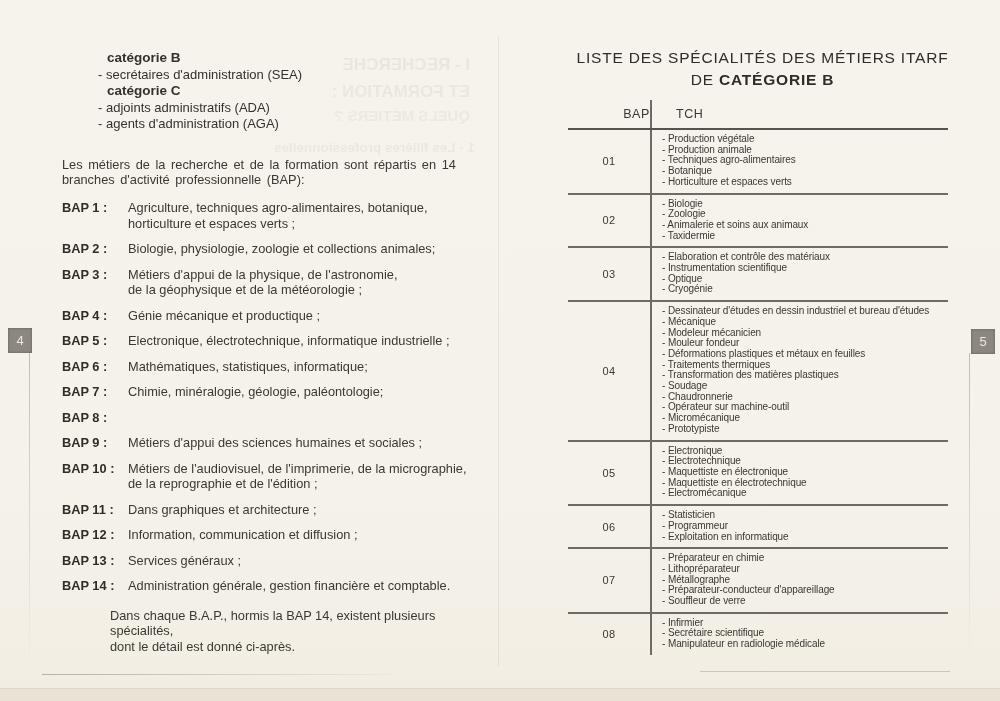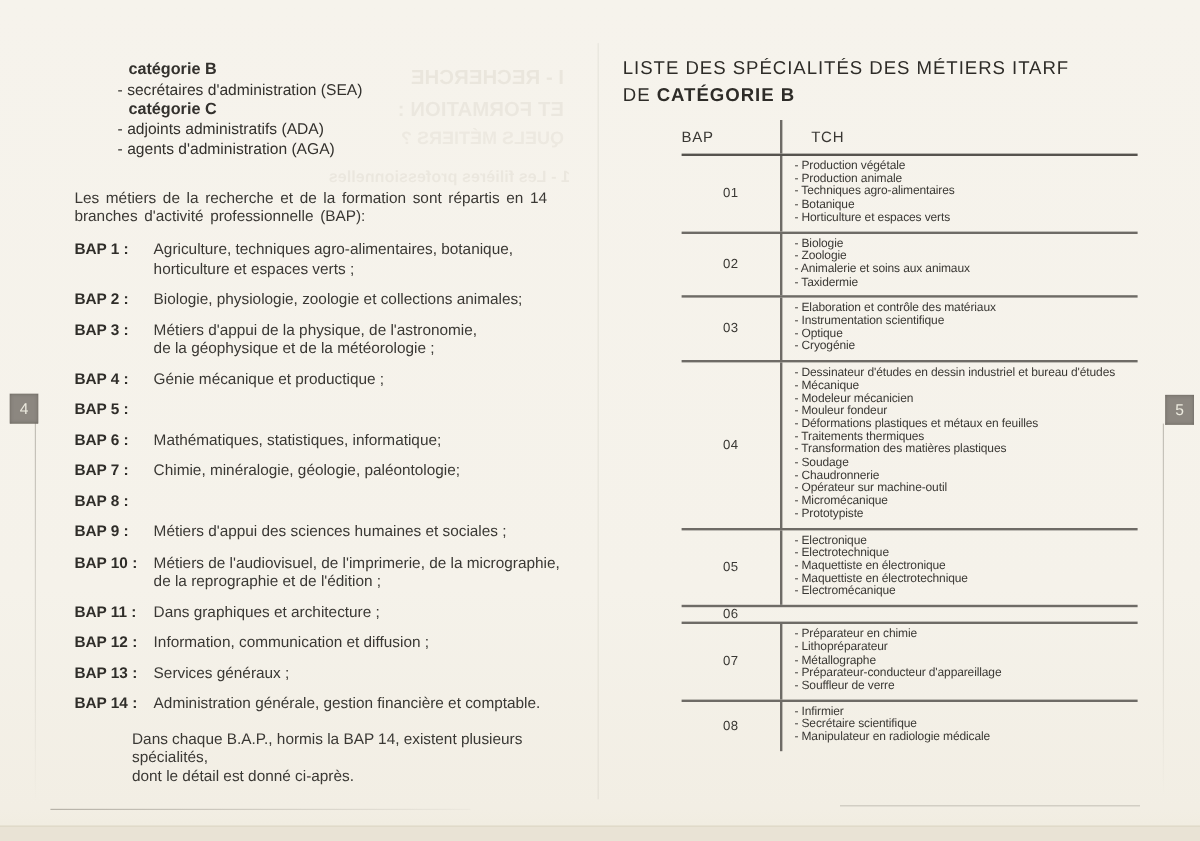--- a/index.html
+++ b/index.html
@@ -14,27 +14,27 @@
   .categories { margin-left:36px; font-size:13px; line-height:16.5px; color:#33312d; }
   .cat-title { font-weight:700; padding-left:9px; font-size:13.5px; }
   .cat-items { white-space:pre-line; }
   .intro { margin-top:24px; font-size:12.8px; line-height:15.5px; white-space:pre-line; word-spacing:2px; }
   .bap-list { margin-top:0; }
   .bap-row { display:flex; margin-bottom:10px; font-size:12.8px; line-height:15.5px; }
   .bap-label { width:66px; flex:none; font-weight:700; color:#2f2d29; }
   .bap-desc { white-space:pre-line; }
   .page-footer { margin-top:14px; font-size:12.8px; line-height:15.5px; white-space:pre-line;margin-left:48px; }
   
-  #right-title { position:absolute; left:519px; top:49px; width:405px; text-align:left; color:#2e2c28; }
+  #right-title { position:absolute; left:560px; top:49px; width:405px; text-align:center; color:#2e2c28; }
   #right-title .t1 { font-size:15.5px; letter-spacing:0.8px; font-weight:400; white-space:nowrap; }
   #right-title .t2 { font-size:15.5px; letter-spacing:0.8px; margin-top:4px; font-weight:400; }
   #right-title .t2 b { font-weight:700; }
   #spec-table { position:absolute; left:568px; top:100px; width:380px; font-size:10px; letter-spacing:-0.1px; color:#3a3834; }
   .thead { display:flex; height:28px; align-items:center; border-bottom:2px solid #56534e; font-size:12.5px; letter-spacing:0.6px; color:#3a3834; }
-  .th-bap { width:82px; flex:none; text-align:left; }
+  .th-bap { width:82px; flex:none; text-align:right; }
   .th-tch { flex:1; border-left:2px solid #6e6b66; padding-left:24px; align-self:stretch; display:flex; align-items:center; }
   .trow { display:flex; }
   .trow + .trow { border-top:2px solid #6e6b66; }
   .td-bap { width:82px; flex:none; display:flex; align-items:center; justify-content:center; font-size:11px; letter-spacing:0.4px; }
   .td-tch { flex:1; border-left:2px solid #6e6b66; padding:4px 2px 5px 10px; white-space:pre-line; line-height:10.7px; }
   
   .page-tab { position:absolute; width:24px; height:25px; background:#8c8780; color:#eceade;
     display:flex; align-items:center; justify-content:center; font-size:13px; box-shadow:inset 0 0 3px rgba(60,55,48,.5); }
   #tab-left  { left:8px;  top:328px; }
   #tab-right { left:971px; top:329px; }
@@ -93,20 +93,21 @@
         <span class="bap-label">BAP 3 :</span>
         <span class="bap-desc">Métiers d'appui de la physique, de l'astronomie,
 de la géophysique et de la météorologie ;</span>
       </div>
         <div class="bap-row">
         <span class="bap-label">BAP 4 :</span>
         <span class="bap-desc">Génie mécanique et productique ;</span>
       </div>
         <div class="bap-row">
         <span class="bap-label">BAP 5 :</span>
+        <span class="bap-desc">Electronique, électrotechnique, informatique industrielle ;</span>
       </div>
         <div class="bap-row">
         <span class="bap-label">BAP 6 :</span>
         <span class="bap-desc">Mathématiques, statistiques, informatique;</span>
       </div>
         <div class="bap-row">
         <span class="bap-label">BAP 7 :</span>
         <span class="bap-desc">Chimie, minéralogie, géologie, paléontologie;</span>
       </div>
         <div class="bap-row">
@@ -194,20 +195,23 @@
         <div class="trow">
         <div class="td-bap">05</div>
         <div class="td-tch">- Electronique
 - Electrotechnique
 - Maquettiste en électronique
 - Maquettiste en électrotechnique
 - Electromécanique</div>
       </div>
         <div class="trow">
         <div class="td-bap">06</div>
+        <div class="td-tch">- Statisticien
+- Programmeur
+- Exploitation en informatique</div>
       </div>
         <div class="trow">
         <div class="td-bap">07</div>
         <div class="td-tch">- Préparateur en chimie
 - Lithopréparateur
 - Métallographe
 - Préparateur-conducteur d'appareillage
 - Souffleur de verre</div>
       </div>
         <div class="trow">

